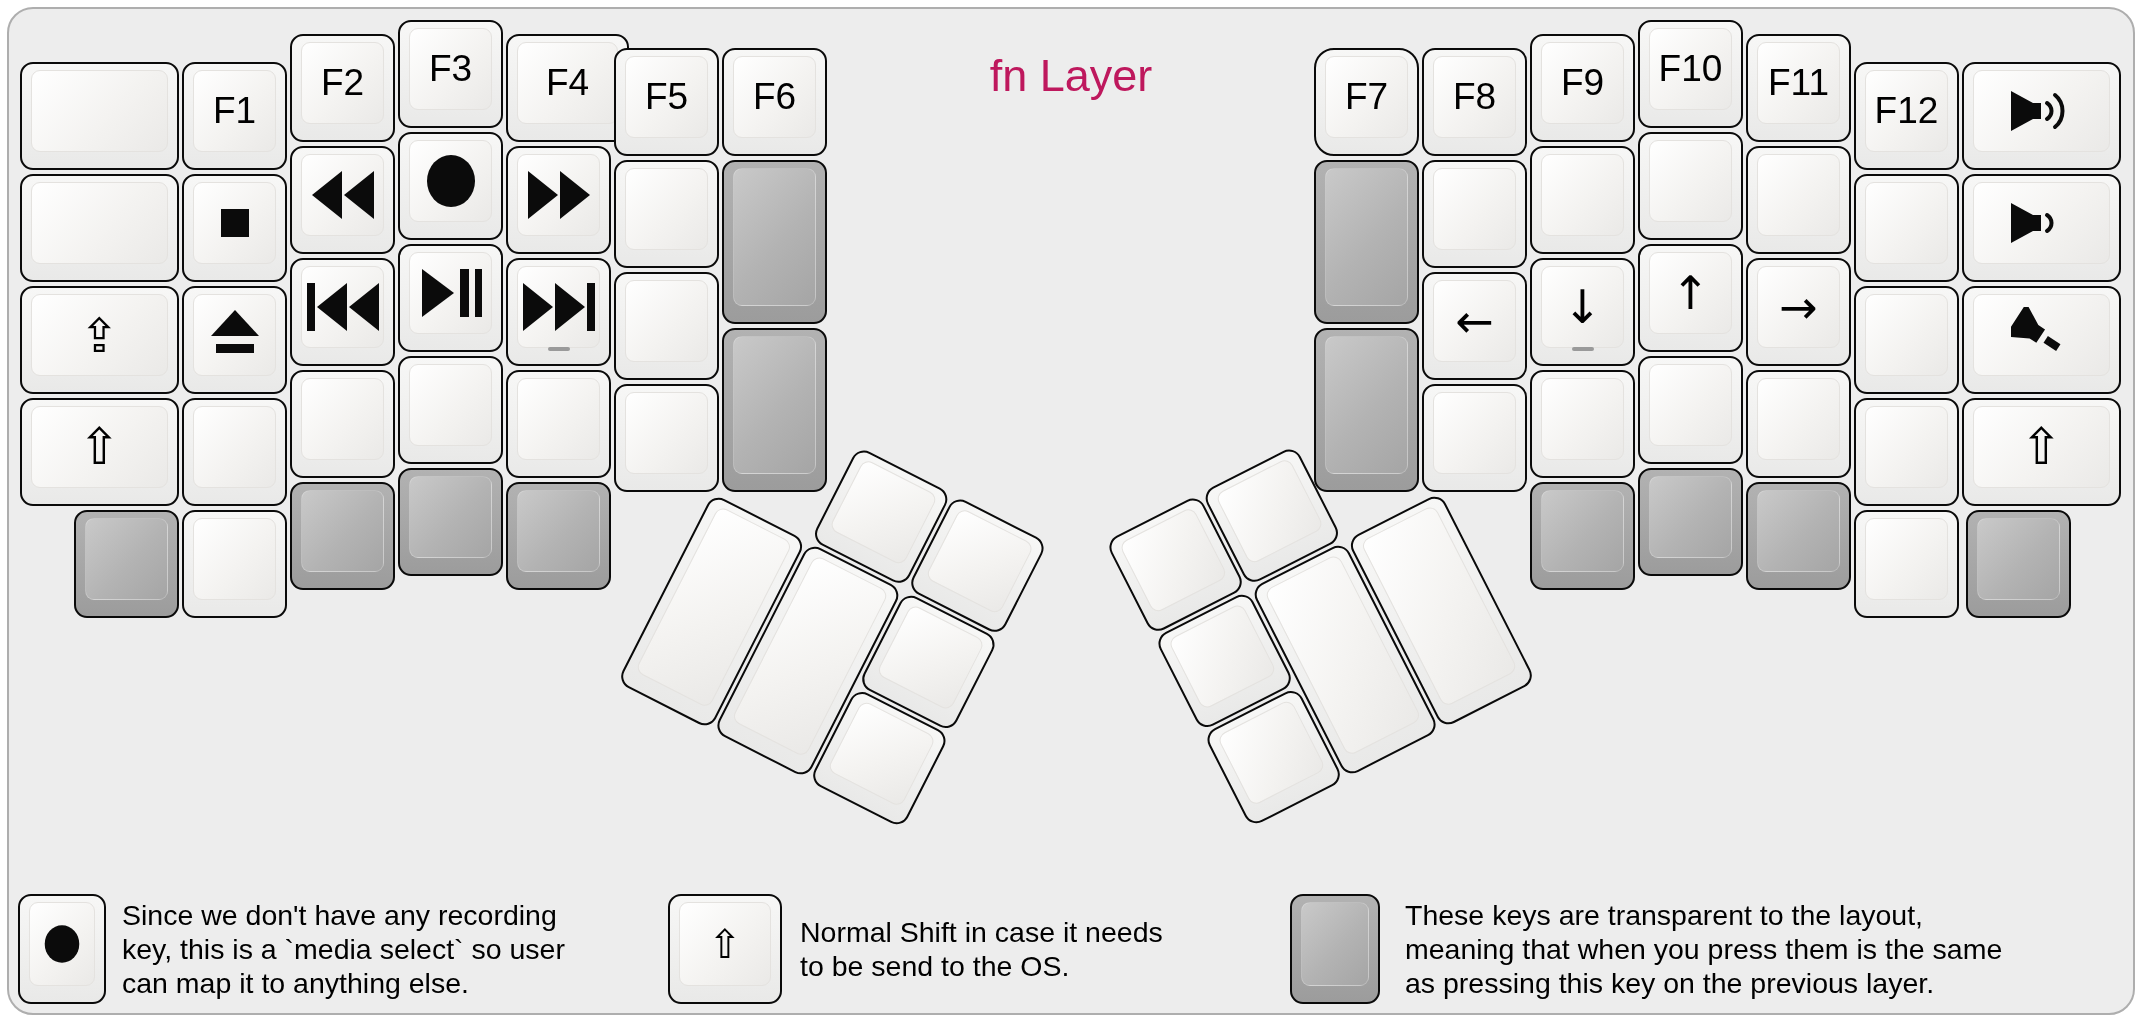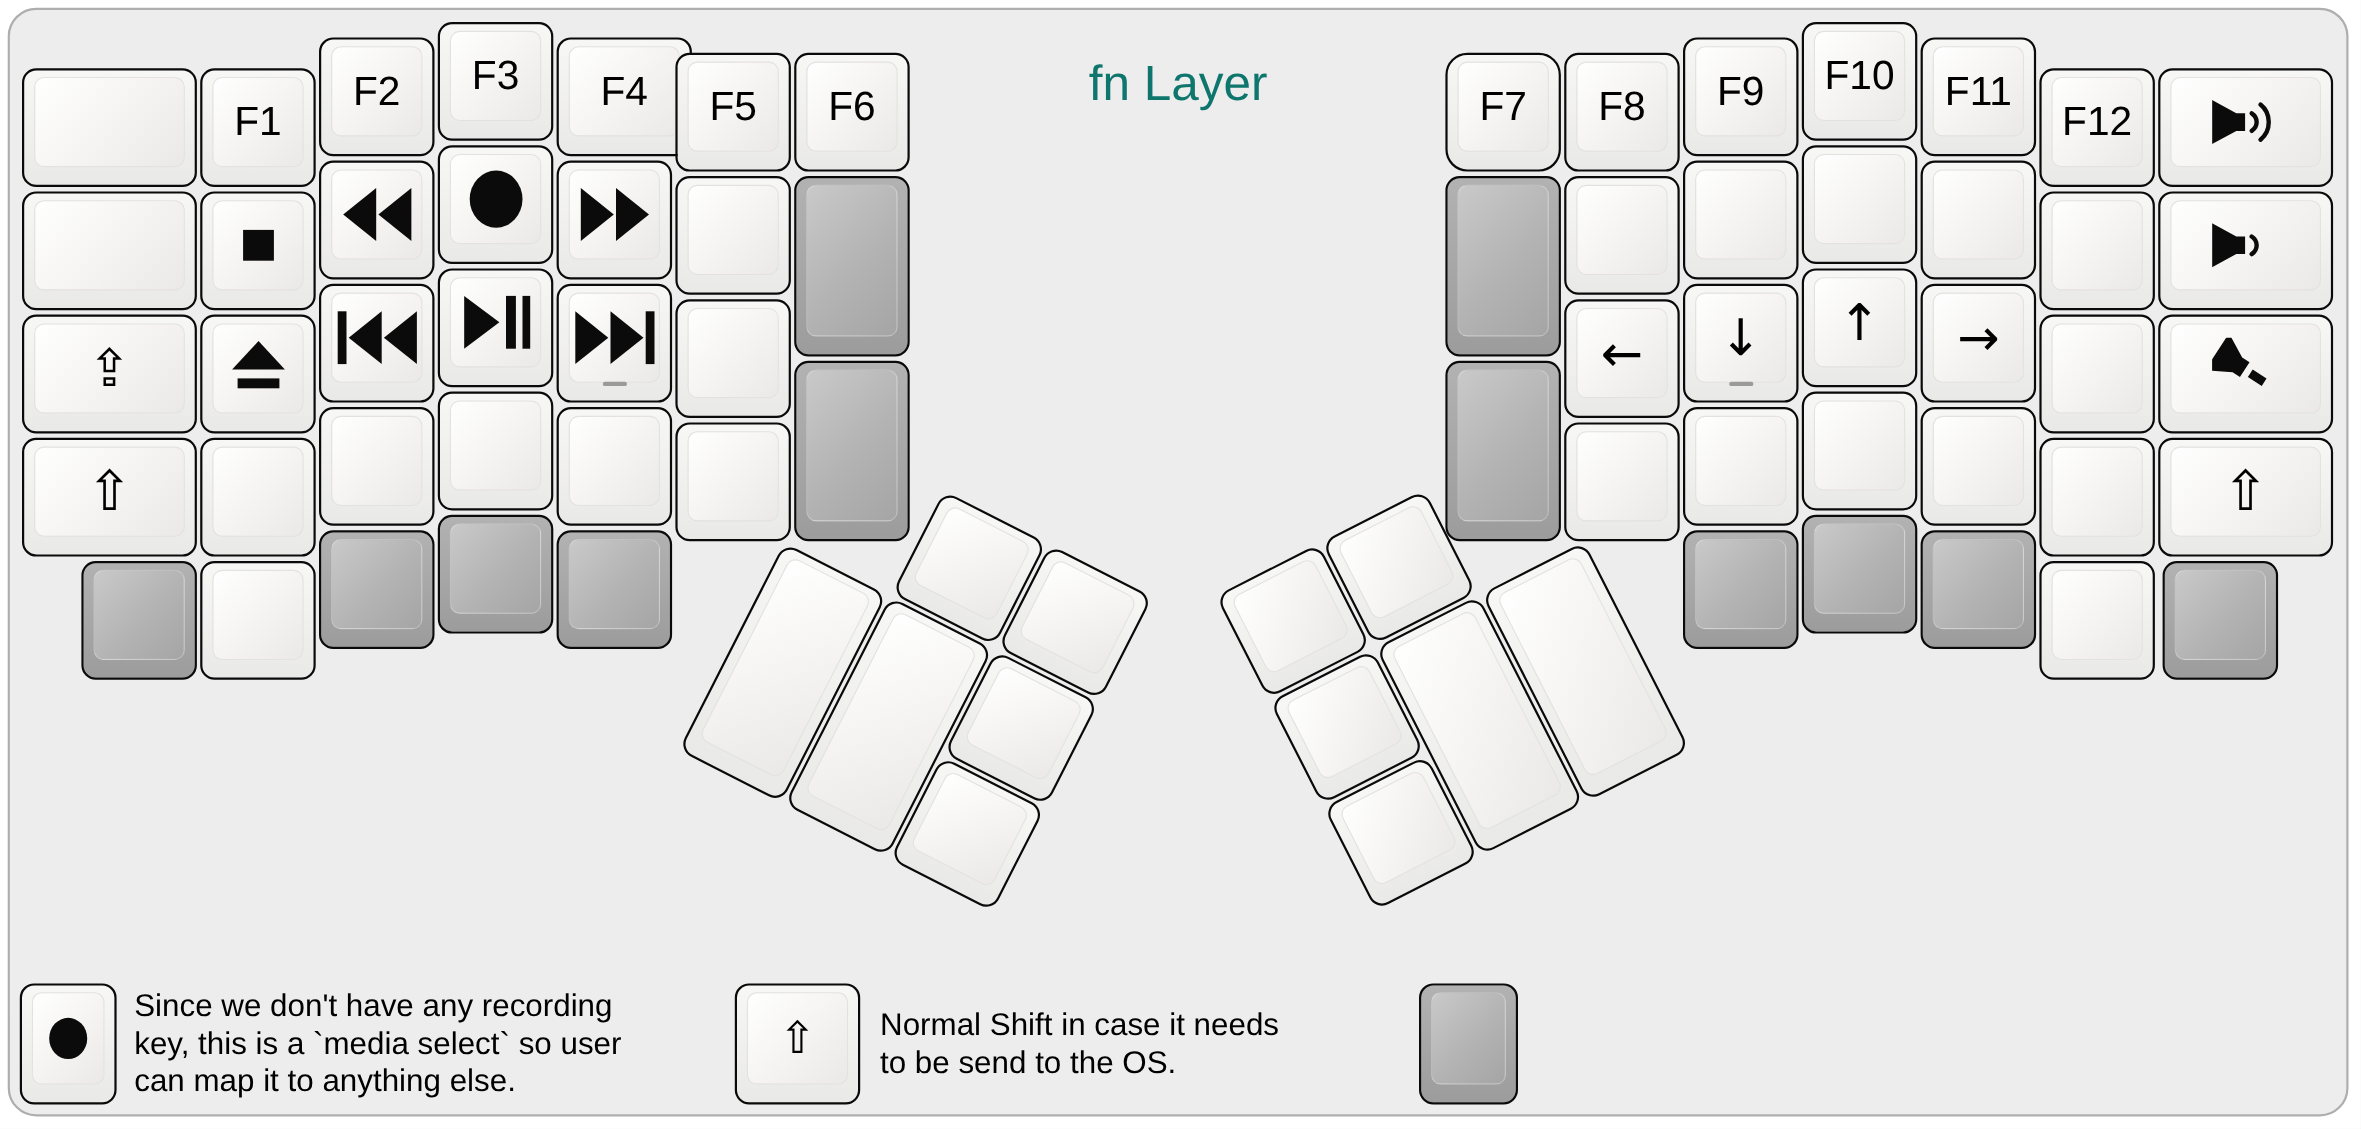--- a/index.html
+++ b/index.html
@@ -1,21 +1,21 @@
 <!DOCTYPE html>
 <html><head>
 <meta charset="utf-8">
 <style>
   html,body{margin:0;padding:0;background:#ffffff;}
   body{width:2146px;height:1026px;position:relative;overflow:hidden;
        font-family:"Liberation Sans",sans-serif;-webkit-font-smoothing:antialiased;}
   #panel{position:absolute;left:7px;top:7px;width:2128px;height:1008px;
          background:#ededed;border:2px solid #aeaeae;border-radius:26px;box-sizing:border-box;}
   #title{position:absolute;left:1071px;top:50px;transform:translateX(-50%);
-         font-size:45px;color:#0f766e;white-space:nowrap;}
+         font-size:45px;color:#be185d;white-space:nowrap;}
   .key{position:absolute;box-sizing:border-box;background:linear-gradient(180deg,#f7f7f6,#e9e9e8);
        border:2.3px solid #0a0a0a;border-radius:13px;}
   .key .cap{position:absolute;left:9px;right:9px;top:6px;bottom:16px;border-radius:9px;
        background:linear-gradient(133deg,#ffffff 0%,#f4f3f1 55%,#eae9e7 100%);
        border:1.6px solid #e4e2df;display:flex;align-items:center;justify-content:center;overflow:visible;}
   .key.gray{background:linear-gradient(180deg,#b2b2b2,#9c9c9c);}
   .key.gray .cap{background:linear-gradient(133deg,#c9c9c9 0%,#b3b3b3 55%,#a5a5a5 100%);
        border-color:rgba(255,255,255,0.25);}
   .flabel{font-size:37px;color:#000;}
   .sym{font-family:"DejaVu Sans",sans-serif;font-size:46px;color:#000;line-height:1;}
@@ -386,13 +386,16 @@
     <div class="key legend-key" style="left: 668px; top: 14px; width: 114px; height: 110px;">
       <div class="cap">
         <span class="sym shift">⇧</span>
       </div>
     </div>
     <div class="legend-text" style="left: 800px; top: 35px;">Normal Shift in case it needs
 to be send to the OS.</div>
     <div class="key legend-key gray" style="left: 1290px; top: 14px; width: 90px; height: 110px;">
       <div class="cap"></div>
     </div>
+    <div class="legend-text" style="left: 1405px; top: 18px;">These keys are transparent to the layout,
+meaning that when you press them is the same
+as pressing this key on the previous layer.</div>
   </div>
 
 </body></html>

